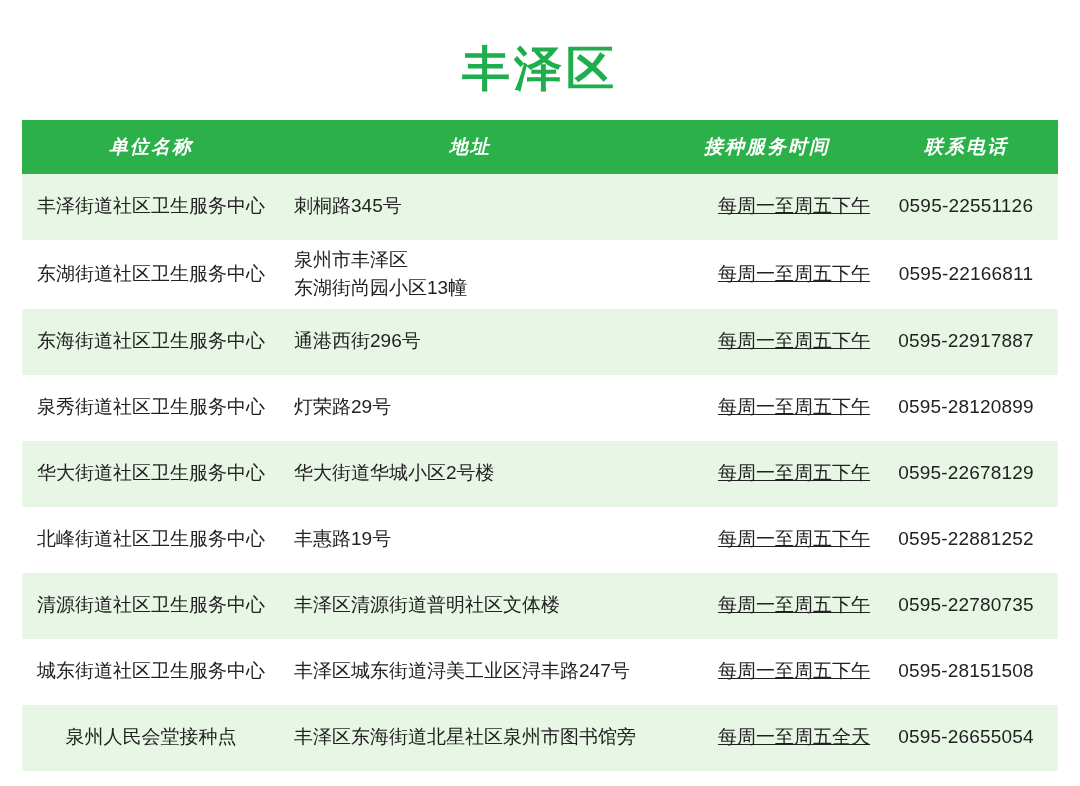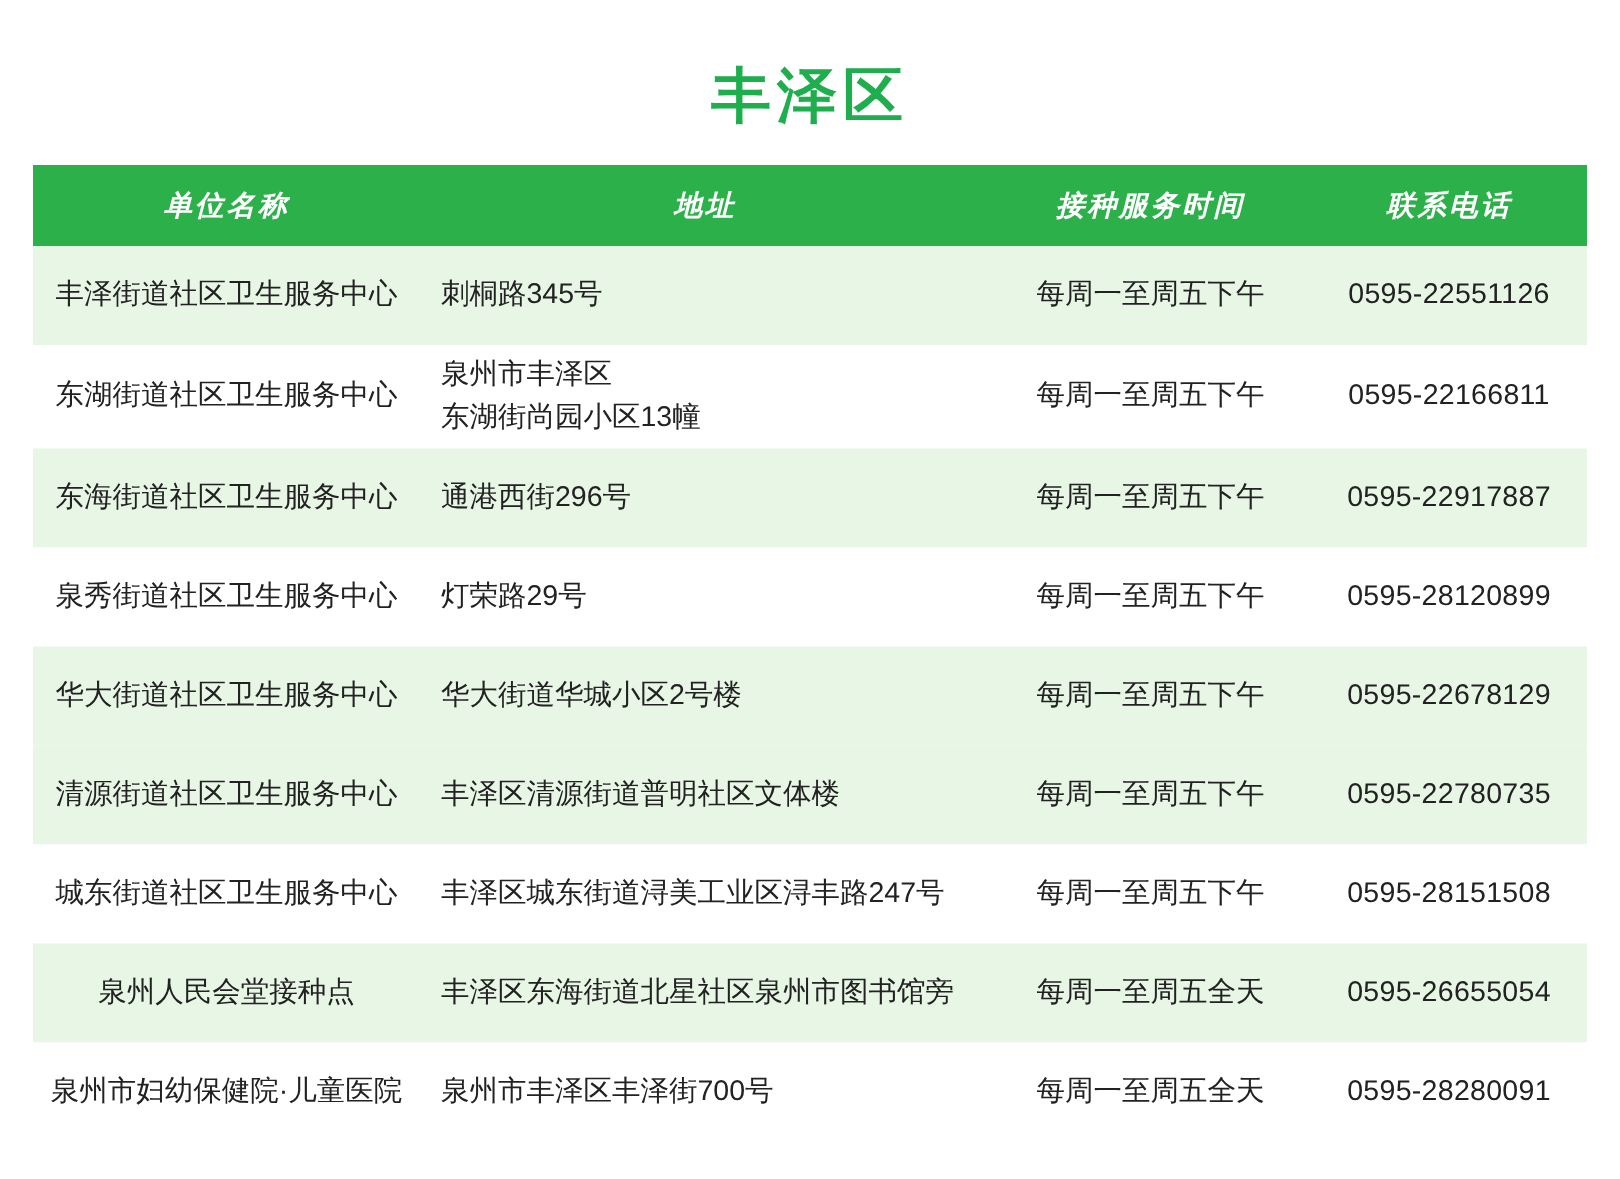--- a/index.html
+++ b/index.html
@@ -17,21 +17,21 @@
   .page {
     width: 1080px;
     height: 786px;
     box-sizing: border-box;
     padding: 0 22px;
     position: relative;
   }
   .title {
     text-align: center;
     color: #1fae4d;
-    font-size: 40px;
+    font-size: 48px;
     font-weight: bold;
     letter-spacing: 4px;
     padding-top: 40px;
     padding-bottom: 22px;
     line-height: 1.2;
   }
   table.vaccine-table {
     width: 1036px;
     border-collapse: collapse;
     table-layout: fixed;
@@ -70,22 +70,23 @@
 
   td.cell-name {
     text-align: center;
     padding: 6px 8px;
   }
   td.cell-addr {
     text-align: left;
     padding: 6px 10px 6px 14px;
   }
   td.cell-time {
-    text-align: center;
+    text-align: right;
     padding: 6px 4px;
+    text-decoration: underline;
   }
   td.cell-phone {
     text-align: center;
     padding: 6px 4px;
     letter-spacing: 0.2px;
   }
   .multiline {
     white-space: pre-line;
   }
 </style>
@@ -136,20 +137,26 @@
           <td class="cell-addr">灯荣路29号</td>
           <td class="cell-time">每周一至周五下午</td>
           <td class="cell-phone">0595-28120899</td>
         </tr>
         <tr class="odd">
           <td class="cell-name">华大街道社区卫生服务中心</td>
           <td class="cell-addr">华大街道华城小区2号楼</td>
           <td class="cell-time">每周一至周五下午</td>
           <td class="cell-phone">0595-22678129</td>
         </tr>
+        <tr class="even">
+          <td class="cell-name">北峰街道社区卫生服务中心</td>
+          <td class="cell-addr">丰惠路19号</td>
+          <td class="cell-time">每周一至周五下午</td>
+          <td class="cell-phone">0595-22881252</td>
+        </tr>
         <tr class="odd">
           <td class="cell-name">清源街道社区卫生服务中心</td>
           <td class="cell-addr">丰泽区清源街道普明社区文体楼</td>
           <td class="cell-time">每周一至周五下午</td>
           <td class="cell-phone">0595-22780735</td>
         </tr>
         <tr class="even">
           <td class="cell-name">城东街道社区卫生服务中心</td>
           <td class="cell-addr">丰泽区城东街道浔美工业区浔丰路247号</td>
           <td class="cell-time">每周一至周五下午</td>

